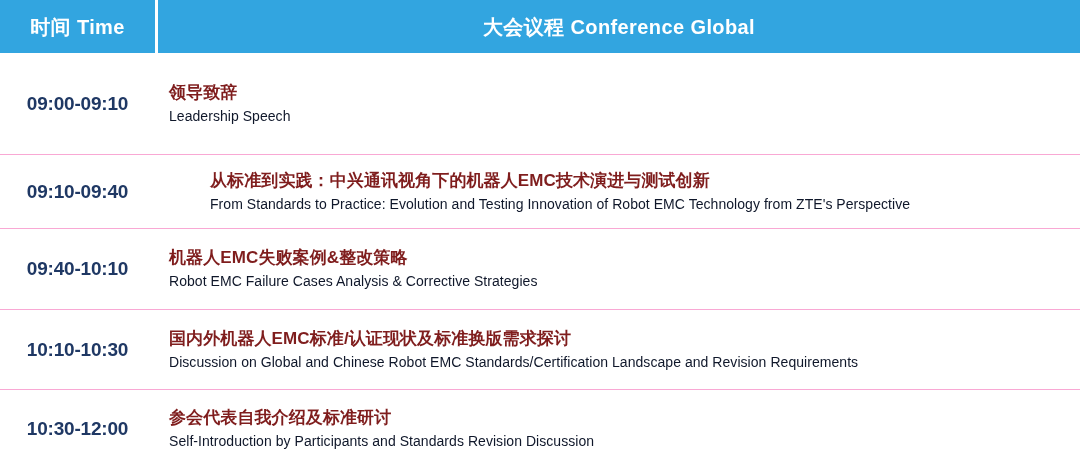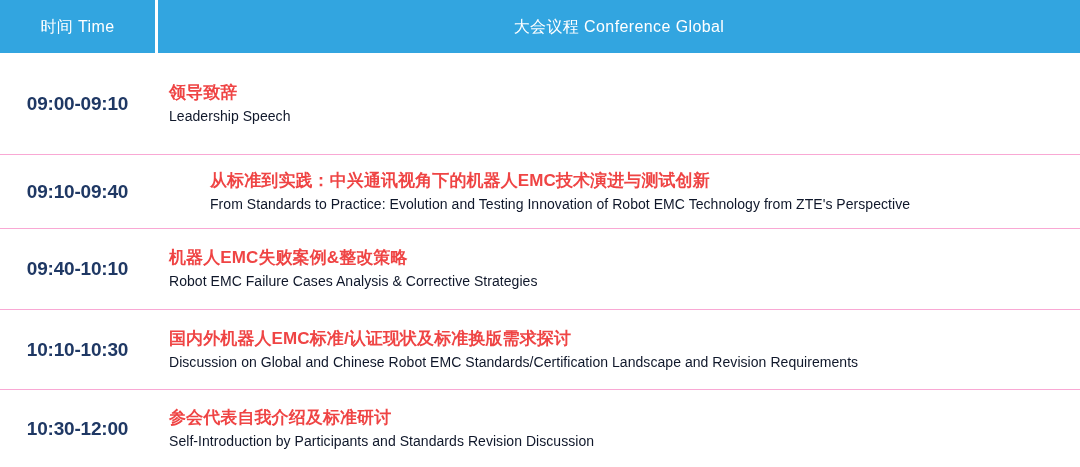--- a/index.html
+++ b/index.html
@@ -45,22 +45,22 @@
     width: 3px;
     flex: 0 0 3px;
     background: #ffffff;
     height: 53px;
   }
   .header-cell-agenda {
     flex: 1 1 auto;
   }
   .header-text {
     color: #ffffff;
-    font-size: 16px;
-    font-weight: 400;
+    font-size: 20px;
+    font-weight: 700;
     letter-spacing: 0.4px;
     line-height: 1;
     white-space: nowrap;
   }
 
   
   .agenda-body {
     width: 1080px;
   }
   .agenda-row {
@@ -95,21 +95,21 @@
     white-space: nowrap;
   }
 
   .cell-agenda {
     flex: 1 1 auto;
     padding-left: 14px;
     padding-right: 14px;
     box-sizing: border-box;
   }
   .title-cn {
-    color: #ef4444;
+    color: #7f1d1d;
     font-size: 17px;
     font-weight: 700;
     line-height: 1.35;
     margin: 0 0 2px 0;
     letter-spacing: 0.1px;
   }
   .title-en {
     color: #0f172a;
     font-size: 14px;
     font-weight: 400;

